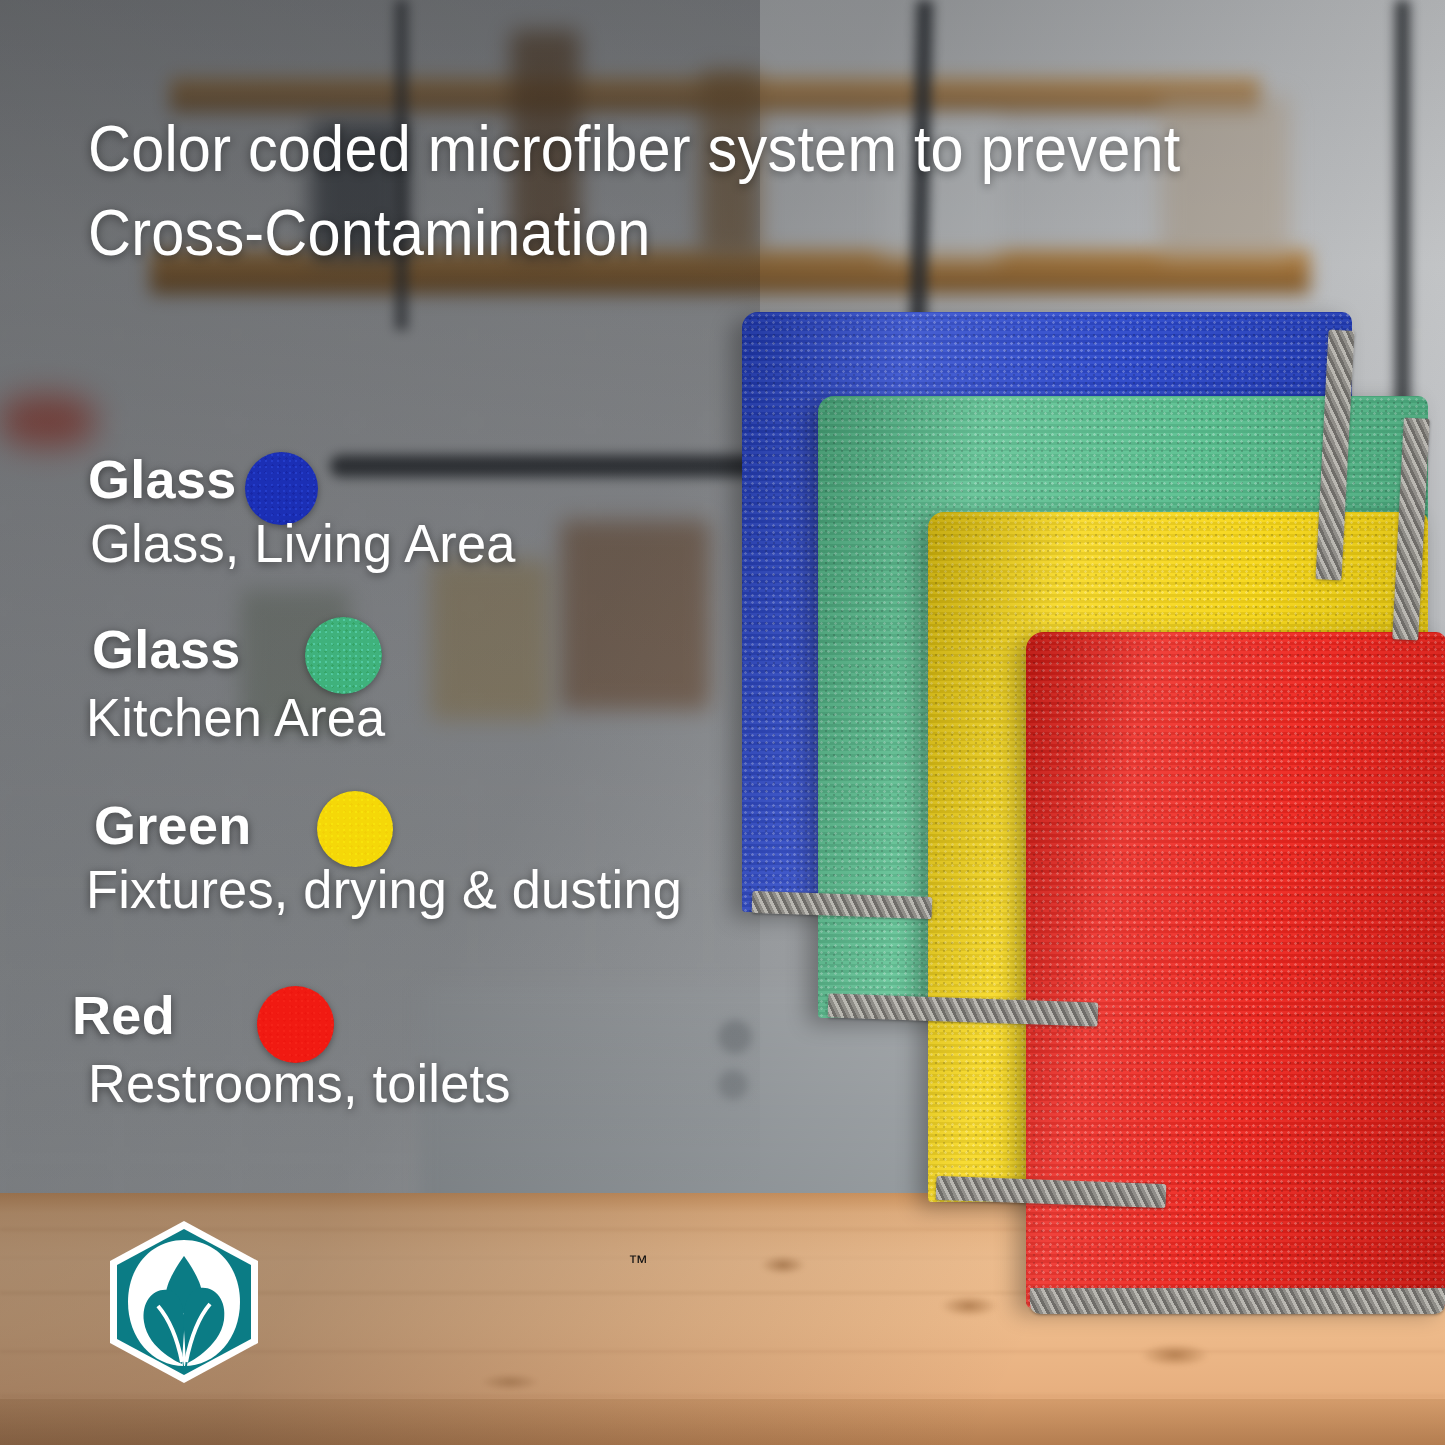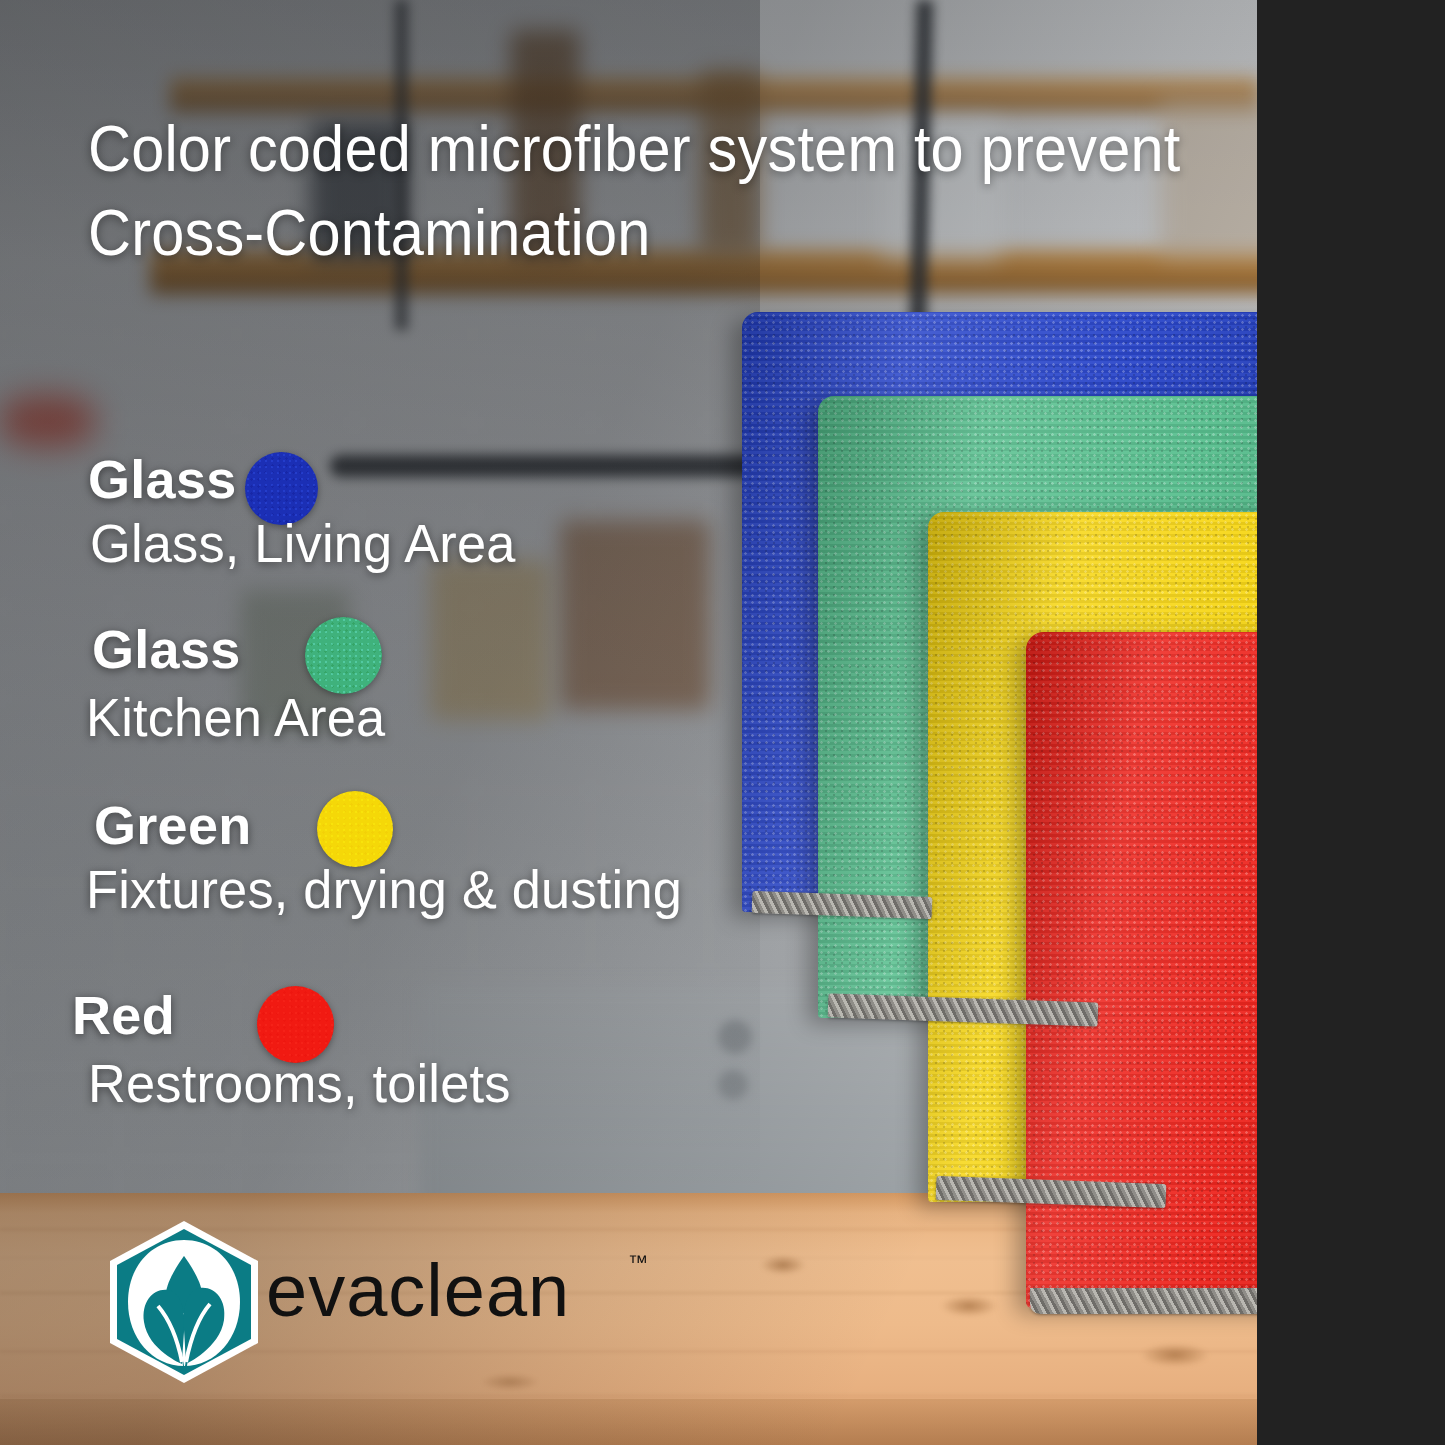--- a/index.html
+++ b/index.html
@@ -2,21 +2,21 @@
 <html><head>
 <meta charset="utf-8">
 <style>
   html, body {
     margin: 0;
     padding: 0;
     background: #222;
   }
   #poster {
     position: relative;
-    width: 1257px;
+    width: 1445px;
     height: 1445px;
     overflow: hidden;
     font-family: "Liberation Sans", sans-serif;
     background: #8e9195;
   }
 
   
   .bg-layer { position: absolute; inset: 0; overflow: hidden; }
 
   .bg-wall {
@@ -366,17 +366,16 @@
                  C88 72 84 94 86 112 C87 125 88 146 88 146 Z" fill="#0b7c85"></path>
 
         <path d="M85 148 L80 112 L86 148 Z" fill="#0b7c85"></path>
         <path d="M87 148 L94 110 L89 148 Z" fill="#0b7c85"></path>
 
         <path d="M84 144 C80 124 72 102 60 88" stroke="#ffffff" stroke-width="4" fill="none"></path>
         <path d="M88 144 C92 124 100 100 112 86" stroke="#ffffff" stroke-width="4" fill="none"></path>
       </svg>
     </div>
 
-    <div class="logo-text" style="left:168px; top:36px;">evaclean</div>
     <div class="logo-tm" style="left:530px; top:34px;">™</div>
   </div>
 
 </div>
 
 </body></html>

